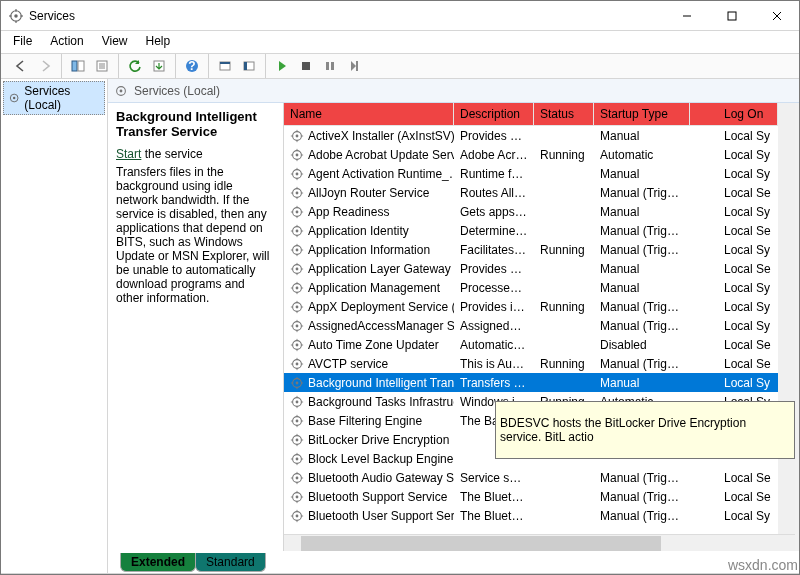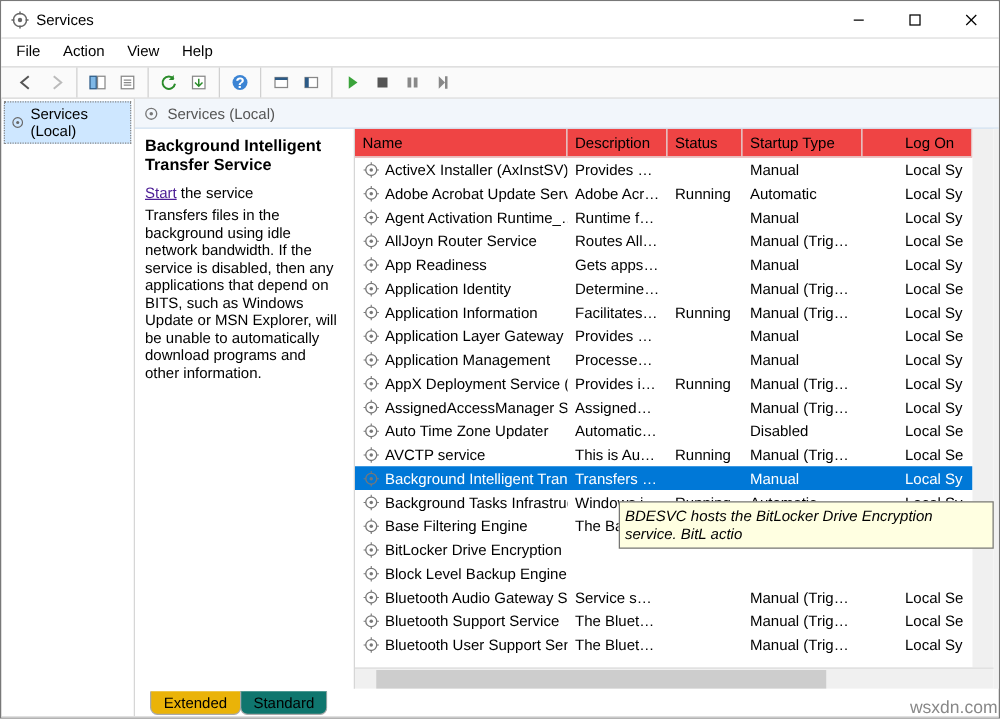--- a/index.html
+++ b/index.html
@@ -16,44 +16,44 @@
 .tb-group { display: flex; align-items: center; border-right: 1px solid #d0d0d0; padding: 0 4px; height: 100%; }
 .tb-btn { width: 22px; height: 22px; display: flex; align-items: center; justify-content: center; margin: 0 1px; }
 .body { flex: 1; display: flex; border-top: 0; border-bottom: 1px solid #d6d6d6; }
 .leftpane { width: 130px; border-right: 1px solid #d6d6d6; padding: 2px; display: flex; flex-direction: column; }
 .tree-item { display: flex; align-items: center; gap: 4px; padding: 2px 4px; background: #cee7ff; border: 1px dotted #888; }
 .rightpane { flex: 1; display: flex; flex-direction: column; }
 .rightpane-header { height: 24px; background: #f2f6fb; border-bottom: 1px solid #d0dff0; display: flex; align-items: center; gap: 6px; padding: 0 6px; color: #555; }
 .rightpane-body { flex: 1; display: flex; border-right: 4px solid #f1f1f1; position: relative; }
 .detail-pane { width: 175px; padding: 6px 8px; overflow: hidden; }
 .detail-title { font-size: 13px; font-weight: bold; margin-bottom: 8px; }
-.detail-link { color: #4c1d95; }
+.detail-link { color: #14532d; }
 .detail-desc-label { margin-top: 18px; }
 .detail-desc { margin-top: 4px; }
 .list-pane { flex: 1; display: flex; flex-direction: column; border-left: 1px solid #d6d6d6; overflow: hidden; }
 .list-header { display: flex; background: #ef4444; border-bottom: 1px solid #e4e4e4; }
 .list-header .col { padding: 4px 6px; border-right: 1px solid #e4e4e4; white-space: nowrap; overflow: hidden; text-overflow: ellipsis; }
 .list-rows { flex: 1; overflow: hidden; position: relative; }
 .row { display: flex; height: 19px; align-items: center; }
 .row .col { padding: 0 6px; white-space: nowrap; overflow: hidden; text-overflow: ellipsis; }
 .row.selected { background: #0078d7; color: #fff; }
 .c-name { width: 170px; display: flex; align-items: center; gap: 4px; }
 .c-desc { width: 80px; }
 .c-status { width: 60px; }
 .c-start { width: 96px; }
 .c-logon { width: 60px; flex: none; margin-left: 28px; }
 .scrollbar-v { width: 17px; background: #f0f0f0; }
 .scrollbar-h { height: 17px; background: #f0f0f0; display: flex; align-items: center; border-top: 1px solid #dcdcdc; }
 .scrollbar-h .thumb { height: 15px; background: #cdcdcd; margin-left: 17px; width: 360px; }
 .tabs { height: 22px; display: flex; align-items: center; padding-left: 12px; }
 .tabs .tab { padding: 2px 10px; border: 1px solid #aaa; border-top: none; border-top-left-radius: 0; border-top-right-radius: 0; border-bottom-left-radius: 6px; border-bottom-right-radius: 6px; background: #0f766e; margin-right: -1px; }
-.tabs .tab.active { background: #eab308; font-weight: normal; text-align: center; }
+.tabs .tab.active { background: #15803d; font-weight: bold; text-align: center; }
 .watermark { position: absolute; bottom: 2px; right: 2px; font-size: 14px; color: #888; }
 .gear-ico { width: 14px; height: 14px; }
-.tooltip { position: absolute; background: #ffffe1; border: 1px solid #767676; padding: 4px 4px; right: 0; top: 298px; max-width: 300px; font-size: 12px; z-index: 5; font-style: italic; }
+.tooltip { position: absolute; background: #ffffe1; border: 1px solid #767676; padding: 14px 4px; right: 0; top: 298px; max-width: 300px; font-size: 12px; z-index: 5; }
 .svc-ico { width: 14px; height: 14px; flex-shrink: 0; }
 .list-wrap { display: flex; flex: 1; overflow: hidden; }
 </style>
 </head>
 <body>
 
 <div class="window">
 
   <div class="titlebar">
     <div class="title-left">

